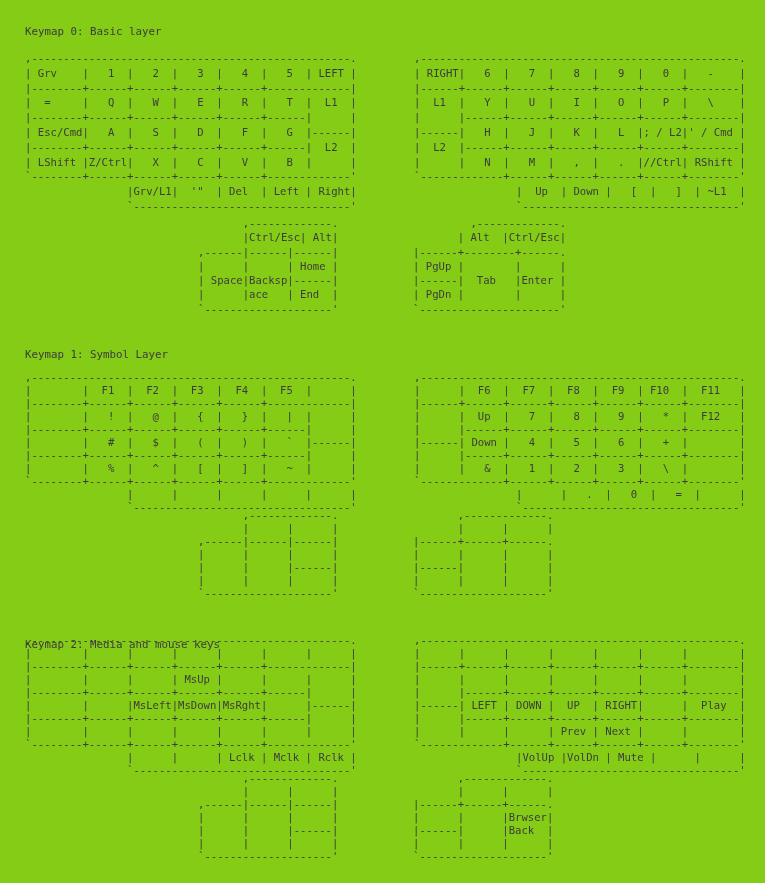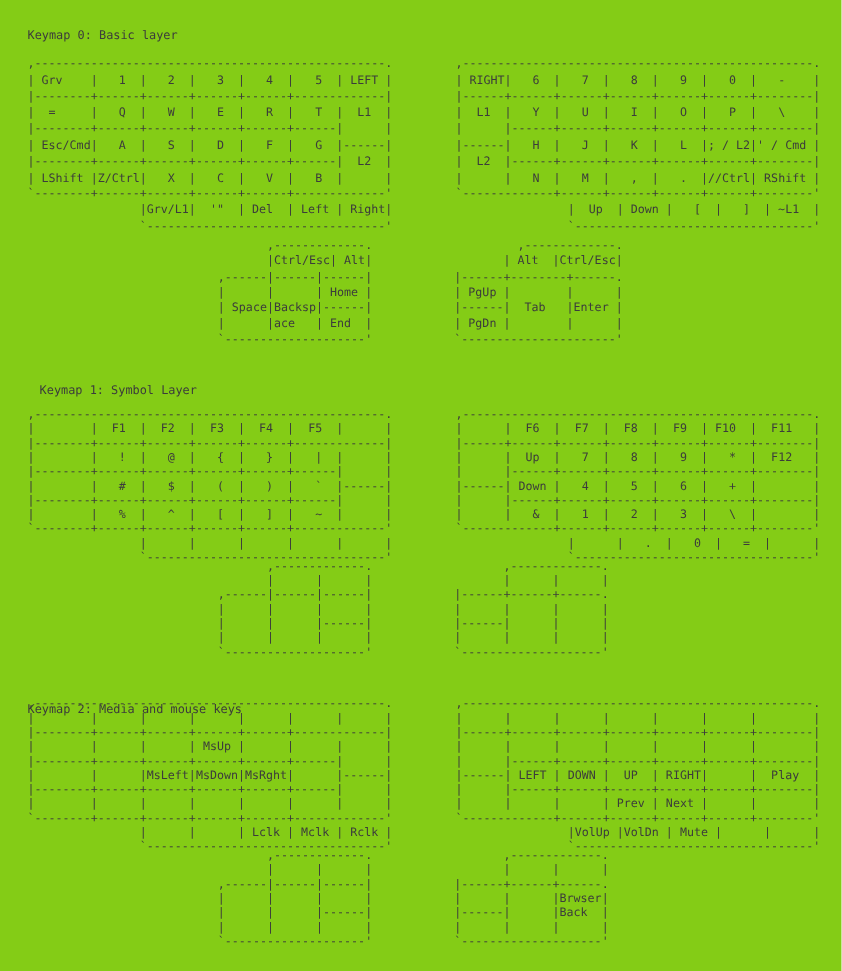--- a/index.html
+++ b/index.html
@@ -25,21 +25,21 @@
   .lh-a { line-height:14.8px; }  
   .lh-c { line-height:14.3px; }  
   .lh-b { line-height:13px;   }  
 
   .s0-title { left:25px;  top:25px;  }
   .s0-lm    { left:25px;  top:51px;  }
   .s0-rm    { left:414px; top:51px;  }
   .s0-lt    { left:198px; top:216px; }
   .s0-rt    { left:413px; top:216px; }
 
-  .s1-title { left:36px;  top:348px; }
+  .s1-title { left:25px;  top:348px; }
   .s1-lm    { left:25px;  top:371px; }
   .s1-rm    { left:414px; top:371px; }
   .s1-lt    { left:198px; top:509px; }
   .s1-rt    { left:413px; top:509px; }
 
   .s2-title { left:25px;  top:610px;margin-top:28px; }
   .s2-lm    { left:25px;  top:634px; }
   .s2-rm    { left:414px; top:634px; }
   .s2-lt    { left:198px; top:772px; }
   .s2-rt    { left:413px; top:772px; }

